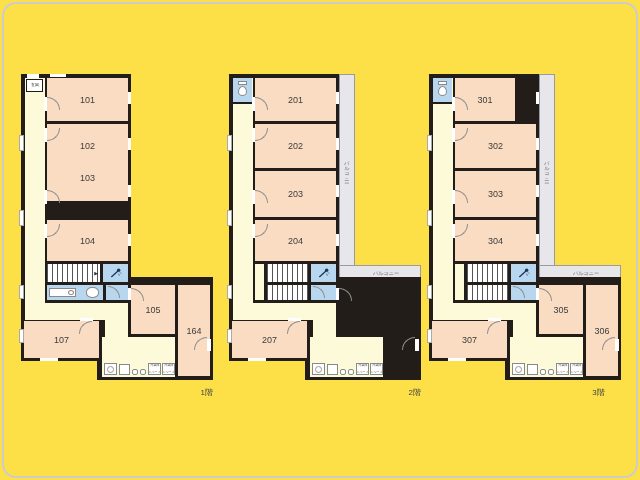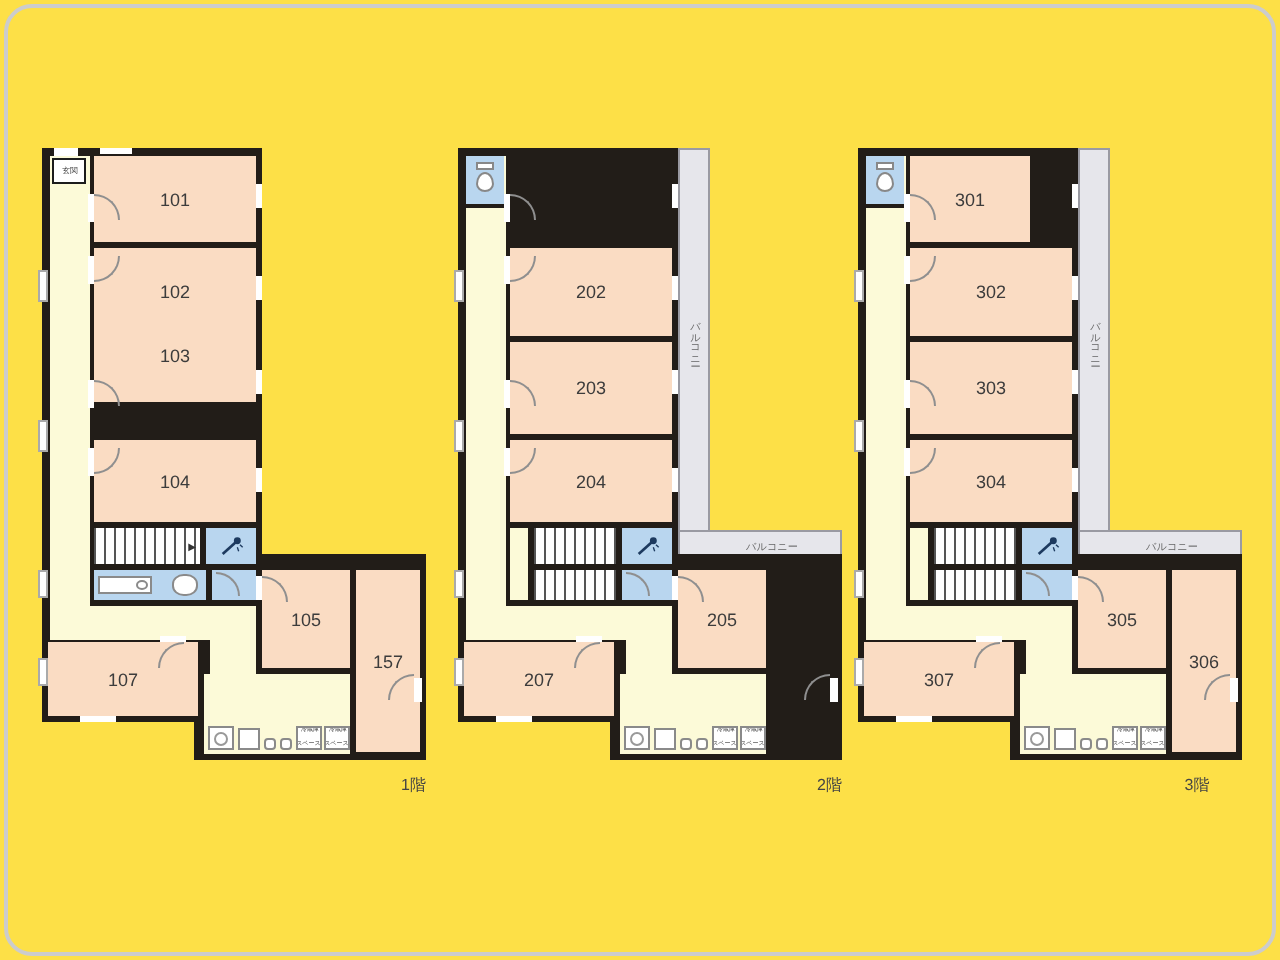--- a/index.html
+++ b/index.html
@@ -88,21 +88,21 @@
     <div class="wet" style="left:88px;top:212px;width:22px;height:15px"></div>
     <div class="arc" style="left:90px;top:213px;width:12px;height:12px"></div>
 
     <div class="room" style="left:6px;top:248px;width:75px;height:37px">
       <div class="rlabel">107</div>
       </div>
     <div class="room" style="left:113px;top:212px;width:44px;height:49px">
       <div class="rlabel">105</div>
       </div>
     <div class="room" style="left:160px;top:212px;width:32px;height:91px">
-      <div class="rlabel">157</div>
+      <div class="rlabel">164</div>
       </div>
     <div class="corr" style="left:84px;top:264px;width:73px;height:40px"></div>
 
     <div class="appl" style="left:86px;top:290px;width:13px;height:12px">
         <div class="wcirc"></div>
       </div>
     <div class="appl" style="left:101px;top:291px;width:11px;height:11px"></div>
     <div class="appl" style="left:114px;top:296px;width:6px;height:6px;border-radius:2px"></div>
     <div class="appl" style="left:122px;top:296px;width:6px;height:6px;border-radius:2px"></div>
     <div class="applbl" style="left:130px;top:290px;width:13px;height:12px">
@@ -156,20 +156,23 @@
     <div class="corr" style="left:7px;top:230px;width:103px;height:17px"></div>
     <div class="corr" style="left:87px;top:247px;width:23px;height:17px"></div>
 
     <div class="wet" style="left:7px;top:5px;width:19px;height:26px;border-bottom:2px solid #221d18">
       <div>
           <div class="toilet-tank"></div>
           <div class="toilet-bowl"></div>
         </div>
       </div>
 
+    <div class="room" style="left:29px;top:5px;width:81px;height:43px">
+      <div class="rlabel">201</div>
+      </div>
     <div class="room" style="left:29px;top:51px;width:81px;height:44px">
       <div class="rlabel">202</div>
       </div>
     <div class="room" style="left:29px;top:98px;width:81px;height:46px">
       <div class="rlabel">203</div>
       </div>
     <div class="room" style="left:29px;top:147px;width:81px;height:41px">
       <div class="rlabel">204</div>
       </div>
 
@@ -184,23 +187,20 @@
             <line x1="16" y1="8" x2="18" y2="10" stroke="#1d3a5f" stroke-width="1"></line>
             <line x1="14" y1="10" x2="15" y2="13" stroke="#1d3a5f" stroke-width="1"></line>
           </svg>
       </div>
       </div>
     <div class="wet" style="left:85px;top:212px;width:25px;height:15px"></div>
     <div class="arc" style="left:87px;top:213px;width:12px;height:12px"></div>
 
     <div class="room" style="left:6px;top:248px;width:75px;height:37px">
       <div class="rlabel">207</div>
-      </div>
-    <div class="room" style="left:113px;top:212px;width:44px;height:49px">
-      <div class="rlabel">205</div>
       </div>
     <div class="corr" style="left:84px;top:264px;width:73px;height:40px"></div>
 
     <div class="appl" style="left:86px;top:290px;width:13px;height:12px">
         <div class="wcirc"></div>
       </div>
     <div class="appl" style="left:101px;top:291px;width:11px;height:11px"></div>
     <div class="appl" style="left:114px;top:296px;width:6px;height:6px;border-radius:2px"></div>
     <div class="appl" style="left:122px;top:296px;width:6px;height:6px;border-radius:2px"></div>
     <div class="applbl" style="left:130px;top:290px;width:13px;height:12px">

